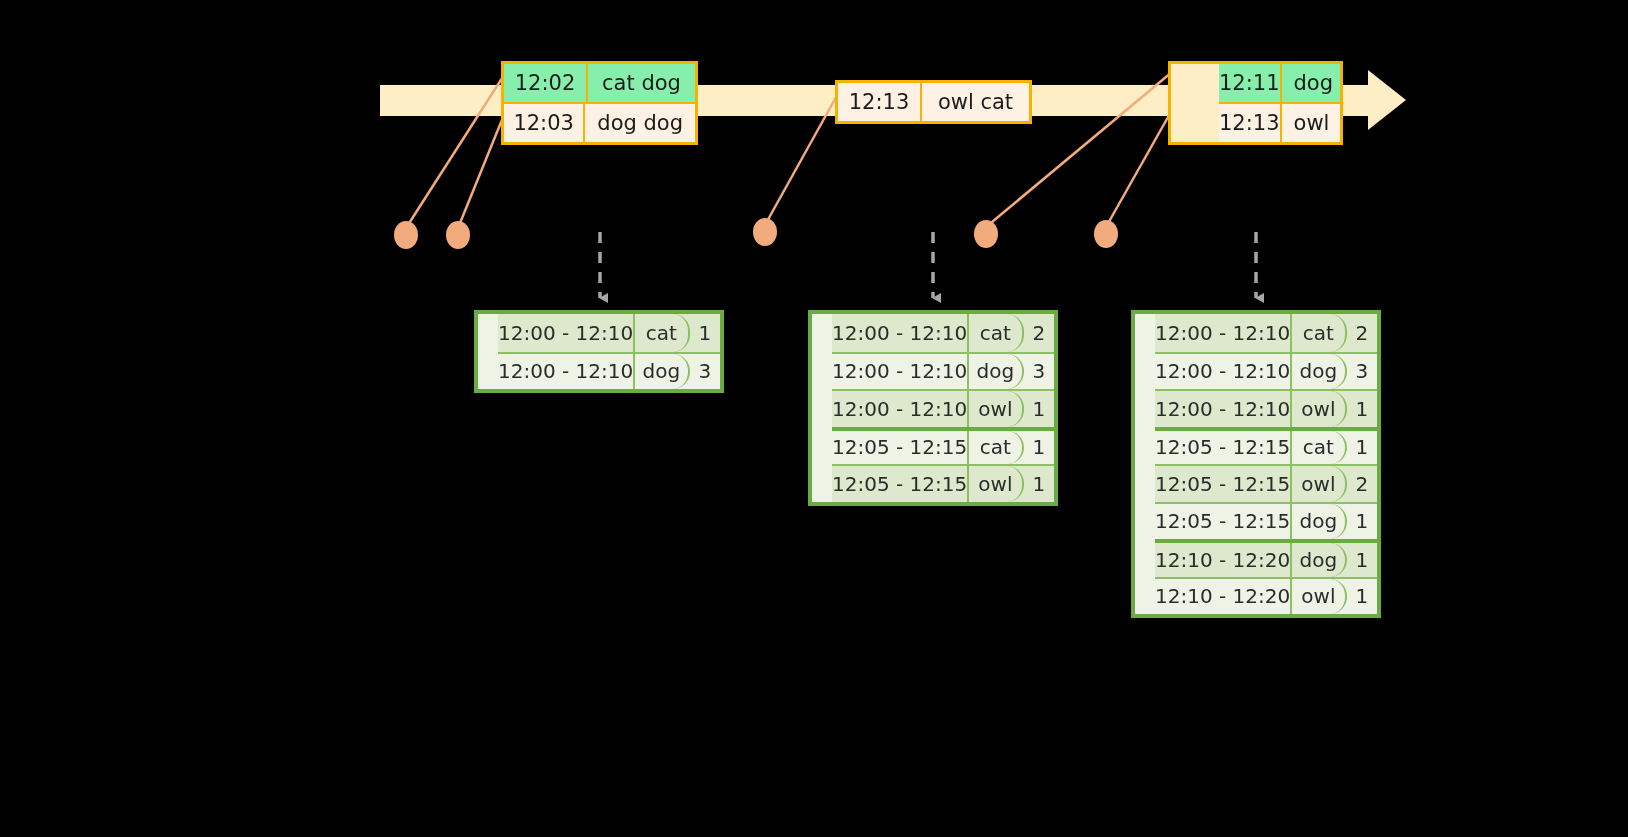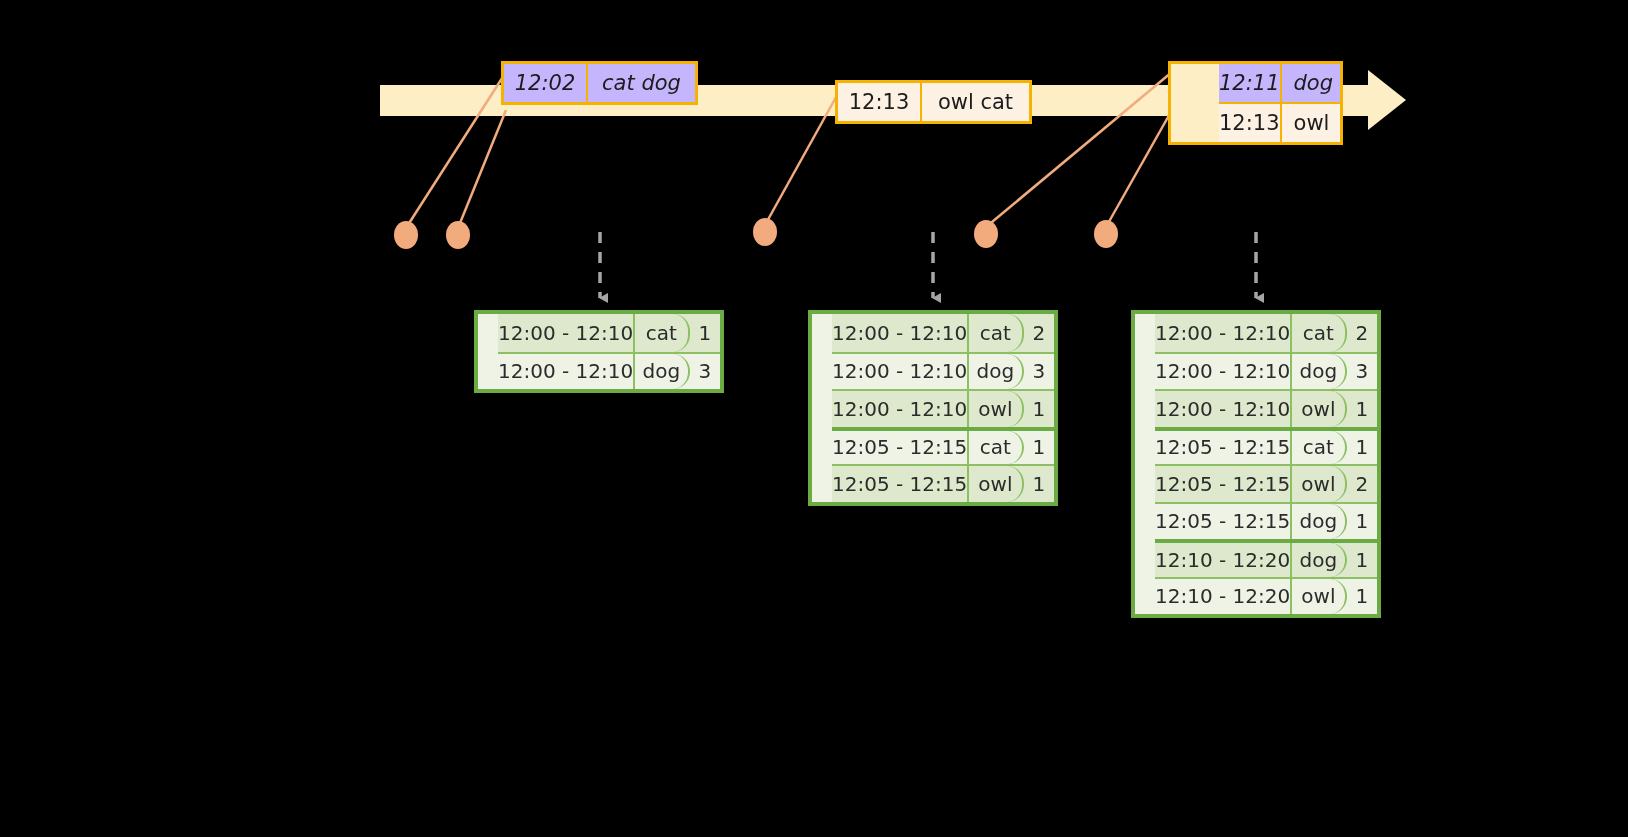--- a/index.html
+++ b/index.html
@@ -54,21 +54,21 @@
     box-sizing: border-box;
     background: #fdeec5;
   }
   .event-row {
     display: flex;
     height: 38px;
   }
   .event-row + .event-row {
     border-top: 2px solid #f5b200;
   }
-  .event-row.shade-a { background: #c4b5fd; font-style: italic; }
+  .event-row.shade-a { background: #86efac; }
   .event-row.shade-b { background: #fdf1e3; }
   .event-time {
     width: 84px;
     display: flex;
     align-items: center;
     justify-content: center;
     font-size: 21px;
     color: #1c1c1c;
     border-right: 2px solid #f5b200;
     box-sizing: border-box;
@@ -186,20 +186,24 @@
       <line x1="933" y1="232" x2="933" y2="298" stroke="#a6a6a6" stroke-width="3.5" stroke-dasharray="11 9" marker-end="url(#trigarrow)"></line>
       <line x1="1256" y1="232" x2="1256" y2="298" stroke="#a6a6a6" stroke-width="3.5" stroke-dasharray="11 9" marker-end="url(#trigarrow)"></line>
     </g>
   </svg>
 
   <div class="event-box" id="event-box-1">
     <div class="event-row shade-a">
       <div class="event-time">12:02</div>
       <div class="event-words">cat dog</div>
     </div>
+    <div class="event-row shade-b">
+      <div class="event-time">12:03</div>
+      <div class="event-words">dog dog</div>
+    </div>
   </div>
 
   <div class="event-box" id="event-box-2">
     <div class="event-row shade-b">
       <div class="event-time">12:13</div>
       <div class="event-words">owl cat</div>
     </div>
   </div>
 
   <div class="event-box" id="event-box-3">

